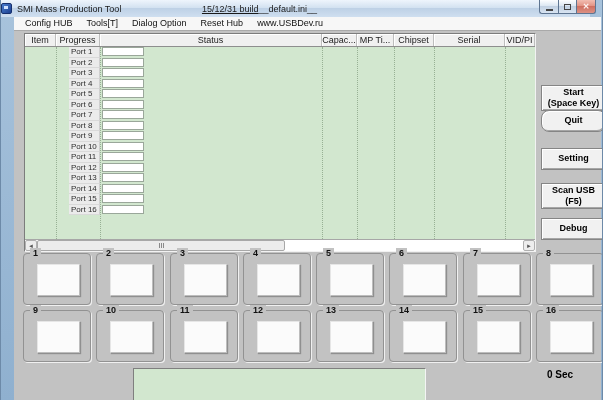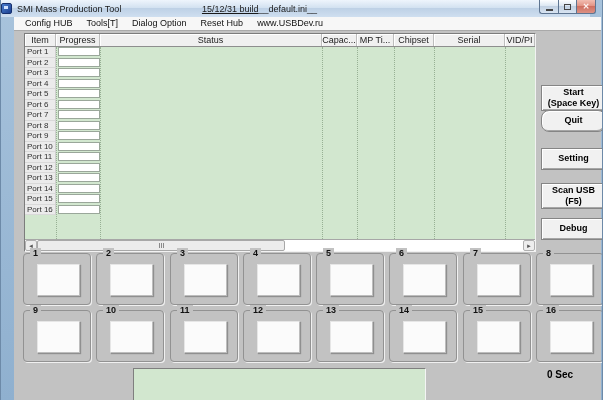--- a/index.html
+++ b/index.html
@@ -52,21 +52,21 @@
     border-bottom:1px solid #8e8e8e; }
   .th { font-size:9px; color:#222; text-align:center; line-height:12px;
     border-right:1px solid #bdbdbd; box-shadow:inset 1px 1px 0 #fff;
     overflow:hidden; white-space:nowrap; flex:0 0 auto; }
   .c0{width:31px}.c1{width:44px}.c2{width:222px}.c3{width:35px}
   .c4{width:37px}.c5{width:40px}.c6{width:71px}.c7{width:30px}
 
   .tbody { position:relative; height:192px; flex:0 0 auto; overflow:hidden; }
   .vsep { position:absolute; top:0; bottom:0; width:0; border-left:1px dotted #97b094; }
   .rows { position:relative; }
-  .row { display:flex; height:10.5px; }
+  .row { display:flex; height:10.5px;padding-left:44px; }
   .cell-item { width:31px; flex:0 0 auto; background:#ebebeb;
     border-bottom:1px solid #d9d9d9; border-right:1px solid #cfcfcf;
     font-size:8px; line-height:10px; padding-left:2px; color:#2e2e2e; white-space:nowrap; }
   .cell-progress { width:42px; height:9px; flex:0 0 auto; margin:0 0 0 2px;
     background:#fff; border:1px solid #9aa79a; }
 
   .hscroll { position:relative; height:12px; flex:0 0 auto; background:#ffffff;
     border-top:1px solid #a7a7a7; display:flex; align-items:center; }
   .sb-btn { width:12px; height:11px; background:#ededed; border:1px solid #b0b0b0;
     border-radius:2px; display:flex; align-items:center; justify-content:center;

